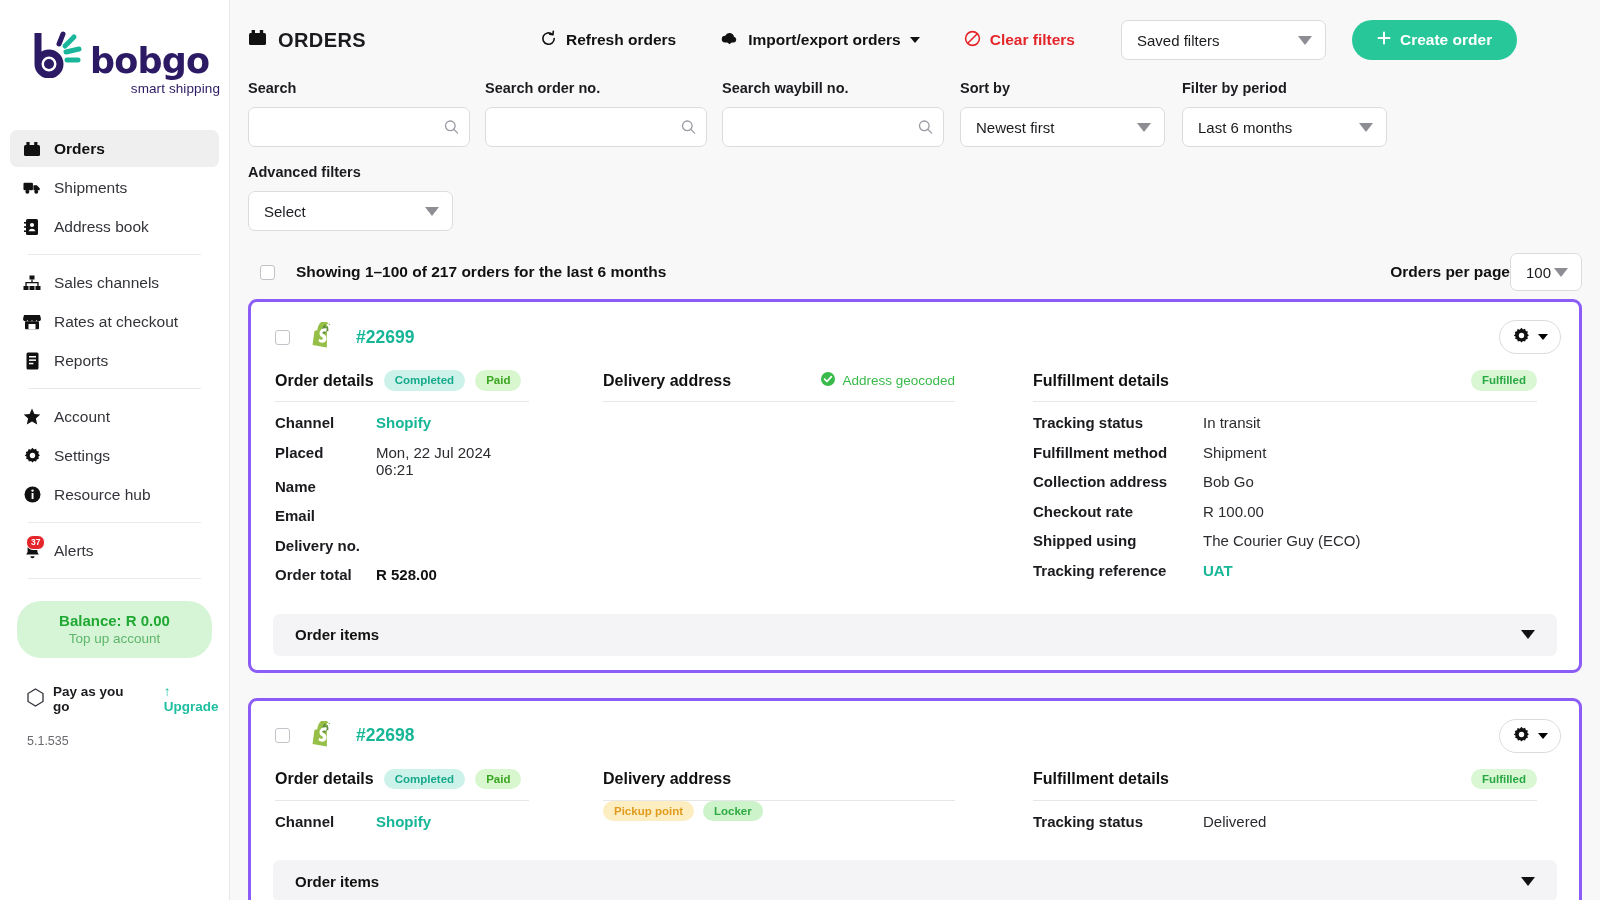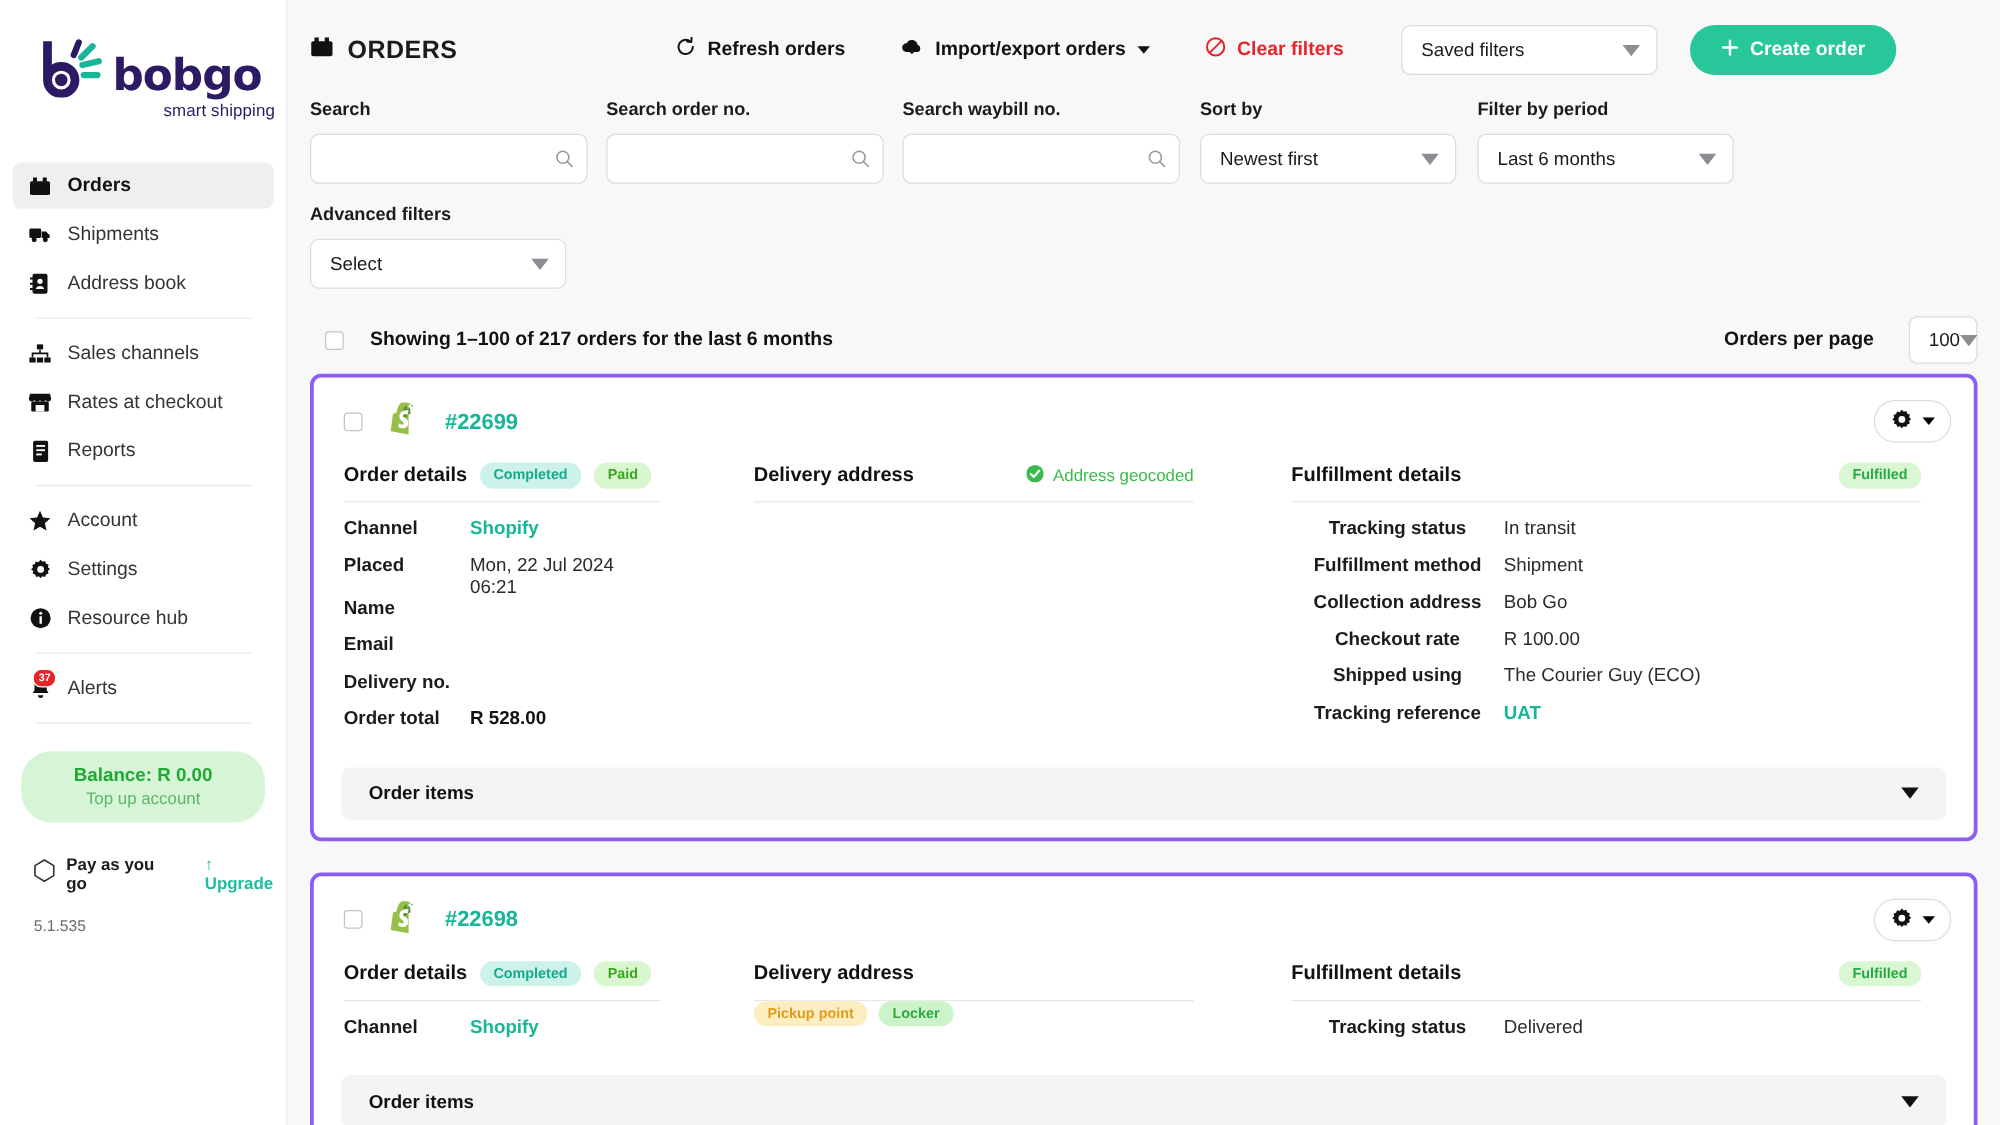--- a/index.html
+++ b/index.html
@@ -132,21 +132,21 @@
     padding: 0 18px 0 18px; margin-top: 26px; height: 30px;
   }
   .count-left { display: flex; align-items: center; gap: 21px; padding-left: 12px; }
   .cbox {
     width: 15px; height: 15px; border: 1px solid #c2c2c8; border-radius: 3px;
     background: #fff; cursor: pointer; flex: 0 0 15px;
   }
   .count-text { font-size: 15.5px; font-weight: 700; color: #111; }
   .count-right { display: flex; align-items: center; }
   .opp-label { font-size: 15.5px; font-weight: 700; color: #111; }
-  .opp-select { width: 55px; height: 38px; margin-left: 28px; }
+  .opp-select { width: 72px; height: 38px; }
 
   
   .cards { padding: 0 18px 0 18px; margin-top: 12px; }
   .card {
     background: #fff; border: 3px solid #8b5cf6; border-radius: 9px;
     margin-bottom: 25px; padding: 0 0 14px 0;
   }
   .card-head {
     display: flex; align-items: center; padding: 18px 18px 16px 24px;
   }
@@ -155,21 +155,21 @@
   .order-no { font-size: 17.5px; font-weight: 700; color: #16b697; cursor: pointer; }
   .gear-btn {
     margin-left: auto; border: 1px solid #dcdce0; background: #fff;
     border-radius: 19px; height: 34px; width: 62px; cursor: pointer;
     display: flex; align-items: center; justify-content: center; gap: 8px;
   }
 
   .card-body { display: flex; padding: 0 24px; gap: 48px; }
   .col { flex: 1 1 0; padding-right: 18px; }
   .col.mid { flex: 0 0 378px; padding-left: 8px; }
-  .col.right { flex: 0 0 534px; padding-left: 12px; text-align: center; }
+  .col.right { flex: 0 0 534px; padding-left: 12px; }
   .col-head {
     display: flex; align-items: center; gap: 10px;
     border-bottom: 1px solid #e7e7ea; padding-bottom: 10px; min-height: 32px;
   }
   .col-title { font-size: 16px; font-weight: 700; color: #111; }
   .badge {
     font-size: 11.5px; font-weight: 700; border-radius: 11px;
     padding: 4px 11px; line-height: 1.1; white-space: nowrap;
   }
   .b-completed { background: #cdf2ea; color: #17a98c; }

